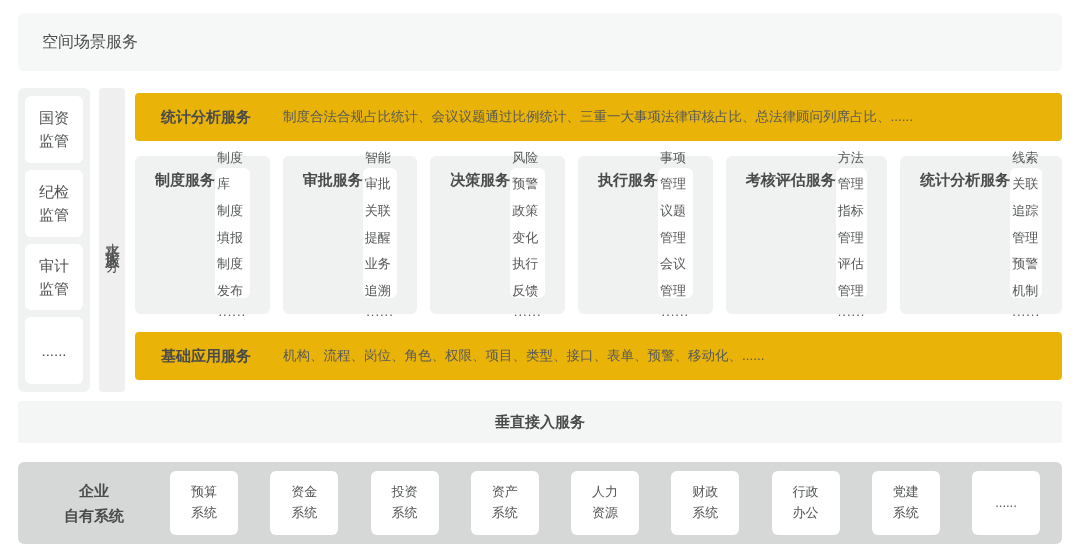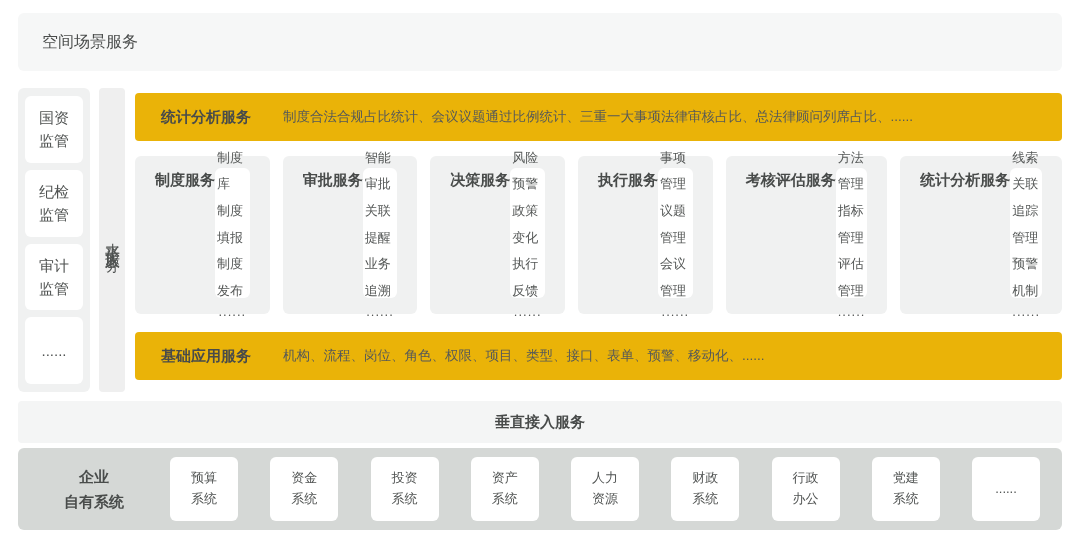--- a/index.html
+++ b/index.html
@@ -69,21 +69,21 @@
 
   
   .vert-band {
     margin-top: 9px; height: 42px; background: #f4f5f5; border-radius: 4px;
     display: flex; align-items: center; justify-content: center;
     font-size: 15px; font-weight: bold; color: #484b4a;
   }
 
   
   .bottom-band {
-    margin-top: 5px; height: 82px; background: #d5d8d6; border-radius: 6px;
+    margin-top: 19px; height: 82px; background: #d5d8d6; border-radius: 6px;
     display: flex; align-items: center; padding: 0 22px 0 0;
   }
   .bottom-title {
     width: 152px; flex: 0 0 auto; text-align: center;
     font-size: 15px; font-weight: bold; color: #494c4b; line-height: 1.7;
   }
   .systems { flex: 1; display: flex; justify-content: space-between; }
   .system-box {
     width: 68px; height: 64px; background: #ffffff; border-radius: 6px;
     display: flex; flex-direction: column; align-items: center; justify-content: center;

